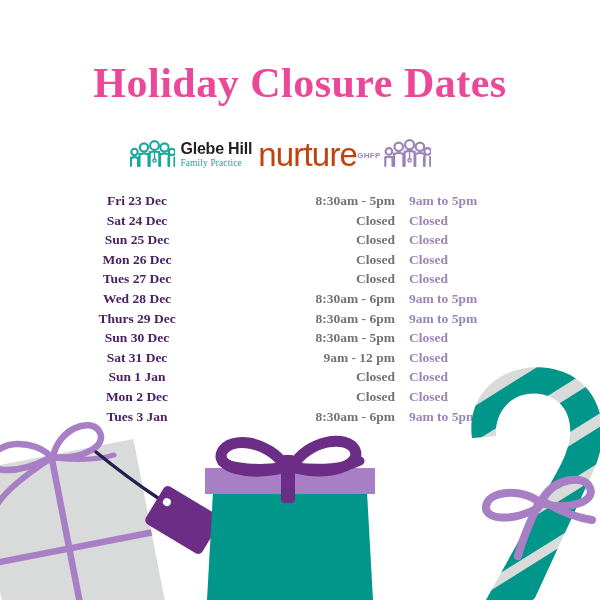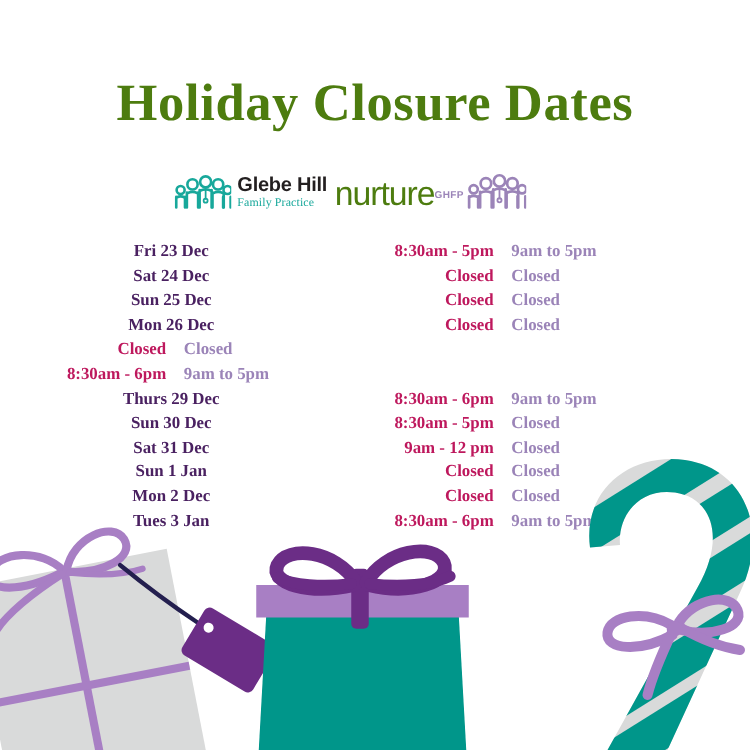--- a/index.html
+++ b/index.html
@@ -27,21 +27,21 @@
   .title {
     position: absolute;
     top: 60px;
     left: 0;
     width: 600px;
     text-align: center;
     font-family: "Liberation Serif", serif;
     font-weight: bold;
     font-size: 42px;
     letter-spacing: 0.5px;
-    color: #4d7c0f;
+    color: #ec4899;
     line-height: 1.1;
   }
 
   
   .logos {
     position: absolute;
     top: 137px;
     left: 0;
     width: 560px;
     display: flex;
@@ -71,22 +71,22 @@
   }
   .glebe-sub {
     font-family: Liberation Serif, serif;
     font-size: 9.5px;
     color: #18a89b;
     letter-spacing: 0.1px;
     margin-top: 2px;
   }
   .nurture-word {
     font-family: "Liberation Sans", sans-serif;
-    font-size: 27px;
-    color: #4d7c0f;
+    font-size: 33px;
+    color: #c2410c;
     letter-spacing: -0.8px;
     line-height: 1;
   }
   .nurture-ghfp {
     font-family: "Liberation Sans", sans-serif;
     font-size: 8px;
     font-weight: bold;
     color: #9b84b8;
     letter-spacing: 0.3px;
     align-self: flex-start;
@@ -115,21 +115,21 @@
     color: #4a2161;
     white-space: nowrap;
     padding-left: 12px;
   }
   .col-mid {
     width: 133px;
     text-align: right;
     font-family: "Liberation Serif", serif;
     font-weight: bold;
     font-size: 13.5px;
-    color: #be185d;
+    color: #737373;
     white-space: nowrap;
   }
   .col-right {
     width: 190px;
     text-align: left;
     padding-left: 14px;
     box-sizing: border-box;
     font-family: "Liberation Serif", serif;
     font-weight: bold;
     font-size: 13.5px;
@@ -224,24 +224,26 @@
       <div class="col-date">Sun 25 Dec</div>
       <div class="col-mid">Closed</div>
       <div class="col-right">Closed</div>
     </div>
     <div class="row">
       <div class="col-date">Mon 26 Dec</div>
       <div class="col-mid">Closed</div>
       <div class="col-right">Closed</div>
     </div>
     <div class="row">
-      <div class="col-mid">Closed</div>
-      <div class="col-right">Closed</div>
-    </div>
-    <div class="row">
+      <div class="col-date">Tues 27 Dec</div>
+      <div class="col-mid">Closed</div>
+      <div class="col-right">Closed</div>
+    </div>
+    <div class="row">
+      <div class="col-date">Wed 28 Dec</div>
       <div class="col-mid">8:30am - 6pm</div>
       <div class="col-right">9am to 5pm</div>
     </div>
     <div class="row">
       <div class="col-date">Thurs 29 Dec</div>
       <div class="col-mid">8:30am - 6pm</div>
       <div class="col-right">9am to 5pm</div>
     </div>
     <div class="row">
       <div class="col-date">Sun 30 Dec</div>

